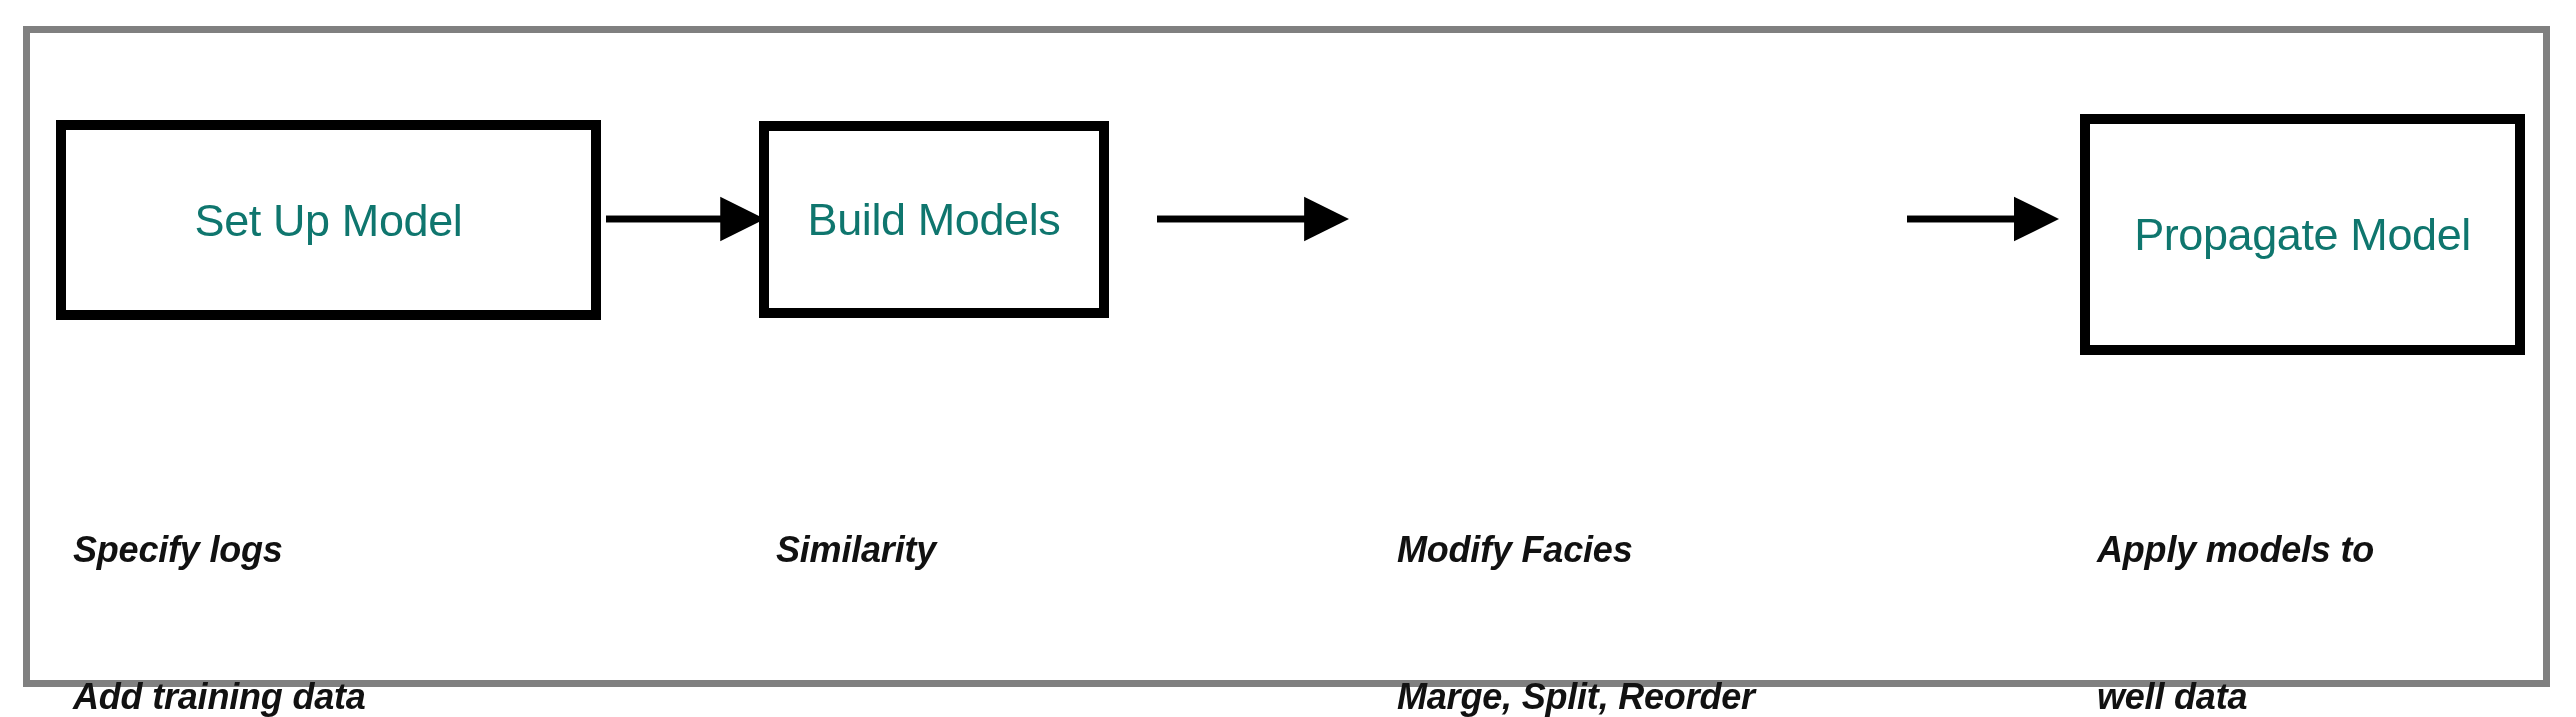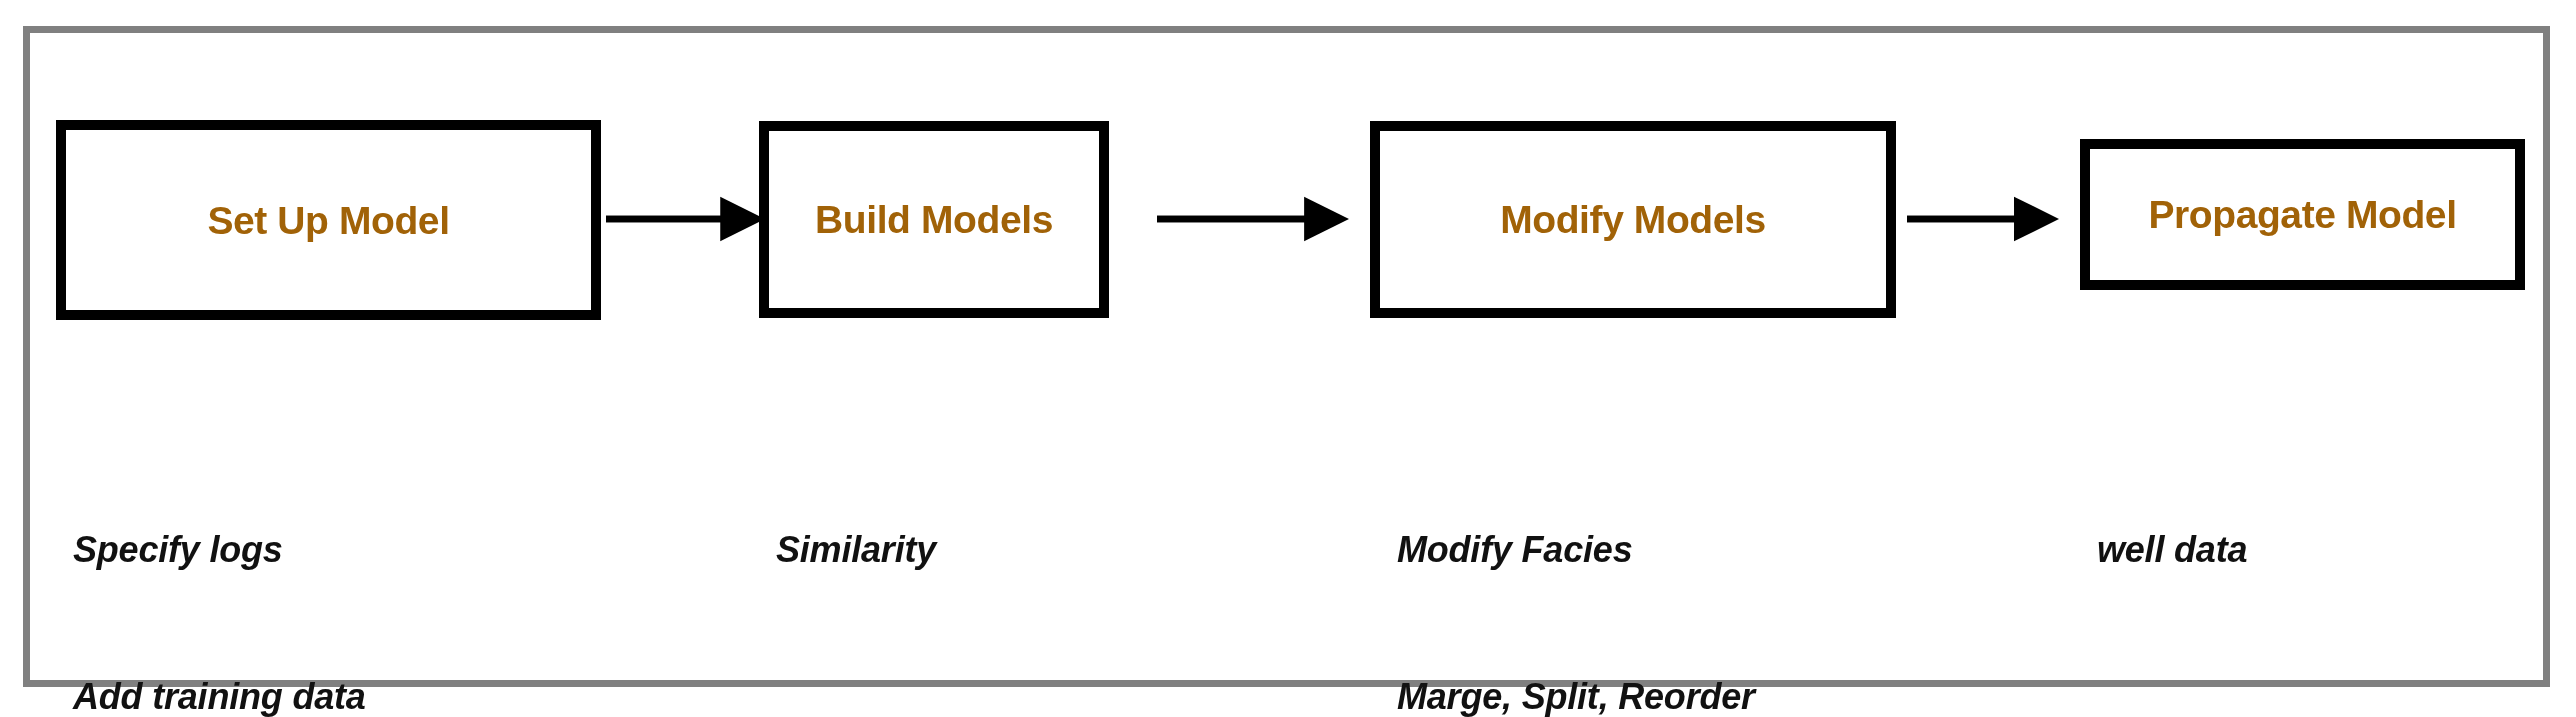--- a/index.html
+++ b/index.html
@@ -35,32 +35,32 @@
   .stage-box {
     position: absolute;
     background: #ffffff;
     border: 10.8px solid #000000;
     box-sizing: border-box;
     display: flex;
     align-items: center;
     justify-content: center;
   }
   .stage-box-label {
-    font-size: 39px;
-    font-weight: bold;
-    color: #a16207;
+    font-size: 45px;
+    font-weight: normal;
+    color: #0f766e;
     letter-spacing: -0.4px;
     white-space: nowrap;
     line-height: 1;
   }
 
   .box-1 { left: 56px;   top: 120px; width: 545px;  height: 200px; }
   .box-2 { left: 759px;  top: 121px; width: 350px;  height: 197px; }
   .box-3 { left: 1370px; top: 121px; width: 526px;  height: 197px; }
-  .box-4 { left: 2080px; top: 139px; width: 445px;  height: 151px; }
+  .box-4 { left: 2080px; top: 114px; width: 445px;  height: 241px; }
 
   
   .arrow {
     position: absolute;
     height: 54px;
     display: block;
   }
   .arrow-1 { left: 606px;  top: 192px; width: 159px; }
   .arrow-2 { left: 1157px; top: 192px; width: 192px; }
   .arrow-3 { left: 1907px; top: 192px; width: 152px; }
@@ -101,23 +101,20 @@
 
   <div class="stage-box box-2">
     <span class="stage-box-label">Build Models</span>
   </div>
 
   <svg class="arrow arrow-2" viewBox="0 0 248 70" preserveAspectRatio="none">
     <rect x="0" y="30.5" width="194" height="9" fill="#000000"></rect>
     <polygon points="190,6 248,35 190,64" fill="#000000"></polygon>
   </svg>
 
-  <div class="stage-box box-3">
-    <span class="stage-box-label">Modify Models</span>
-  </div>
 
   <svg class="arrow arrow-3" viewBox="0 0 196 70" preserveAspectRatio="none">
     <rect x="0" y="30.5" width="142" height="9" fill="#000000"></rect>
     <polygon points="138,6 196,35 138,64" fill="#000000"></polygon>
   </svg>
 
   <div class="stage-box box-4">
     <span class="stage-box-label">Propagate Model</span>
   </div>
 
@@ -133,17 +130,18 @@
   </div>
 
   <div class="caption caption-3">
     <span class="caption-line">Modify Facies</span>
     <span class="caption-line">Marge, Split, Reorder</span>
     
     
   </div>
 
   <div class="caption caption-4">
+    <span class="caption-line">Apply models to</span>
     <span class="caption-line">well data</span>
   </div>
 
 </div>
 
 
 </body></html>

